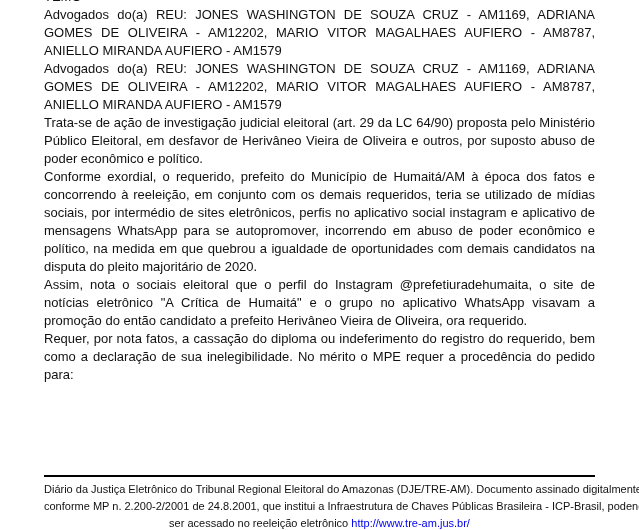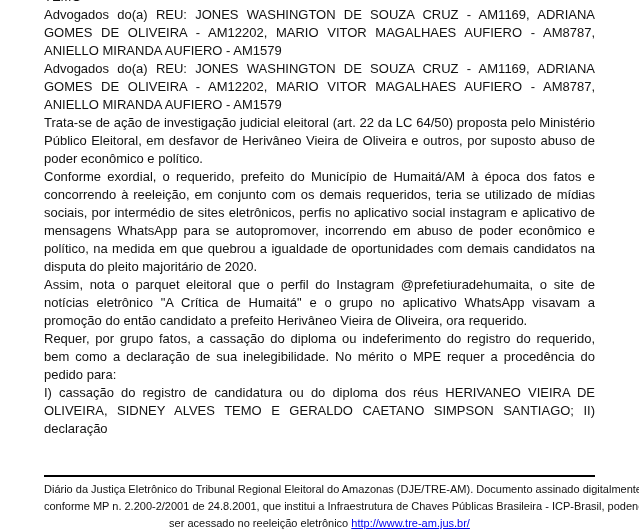--- a/index.html
+++ b/index.html
@@ -42,37 +42,35 @@
     text-align: center;
     font-size: 11px;
     line-height: 17px;
     color: #111111;
   }
   .footer .fl {
     white-space: nowrap;
   }
   .link {
     color: #0000EE;
-    text-decoration: underline;
     cursor: pointer;
   }
 </style>
 </head>
 <body>
 
 <div class="page">
   <div class="doc-body">
     <p>TEMO</p>
     <p>Advogados do(a) REU: JONES WASHINGTON DE SOUZA CRUZ - AM1169, ADRIANA GOMES DE OLIVEIRA - AM12202, MARIO VITOR MAGALHAES AUFIERO - AM8787, ANIELLO MIRANDA AUFIERO - AM1579</p>
     <p>Advogados do(a) REU: JONES WASHINGTON DE SOUZA CRUZ - AM1169, ADRIANA GOMES DE OLIVEIRA - AM12202, MARIO VITOR MAGALHAES AUFIERO - AM8787, ANIELLO MIRANDA AUFIERO - AM1579</p>
-    <p>Trata-se de ação de investigação judicial eleitoral (art. 22 da LC 64/50) proposta pelo Ministério Público Eleitoral, em desfavor de Herivâneo Vieira de Oliveira e outros, por suposto abuso de poder econômico e político.</p>
+    <p>Trata-se de ação de investigação judicial eleitoral (art. 29 da LC 64/90) proposta pelo Ministério Público Eleitoral, em desfavor de Herivâneo Vieira de Oliveira e outros, por suposto abuso de poder econômico e político.</p>
     <p>Conforme exordial, o requerido, prefeito do Município de Humaitá/AM à época dos fatos e concorrendo à reeleição, em conjunto com os demais requeridos, teria se utilizado de mídias sociais, por intermédio de sites eletrônicos, perfis no aplicativo social instagram e aplicativo de mensagens WhatsApp para se autopromover, incorrendo em abuso de poder econômico e político, na medida em que quebrou a igualdade de oportunidades com demais candidatos na disputa do pleito majoritário de 2020.</p>
-    <p>Assim, nota o parquet eleitoral que o perfil do Instagram @prefetiuradehumaita, o site de notícias eletrônico "A Crítica de Humaitá" e o grupo no aplicativo WhatsApp visavam a promoção do então candidato a prefeito Herivâneo Vieira de Oliveira, ora requerido.</p>
-    <p>Requer, por grupo fatos, a cassação do diploma ou indeferimento do registro do requerido, bem como a declaração de sua inelegibilidade. No mérito o MPE requer a procedência do pedido para:</p>
-    <p>I) cassação do registro de candidatura ou do diploma dos réus HERIVANEO VIEIRA DE OLIVEIRA, SIDNEY ALVES TEMO E GERALDO CAETANO SIMPSON SANTIAGO; II) declaração</p>
+    <p>Assim, nota o sociais eleitoral que o perfil do Instagram @prefetiuradehumaita, o site de notícias eletrônico "A Crítica de Humaitá" e o grupo no aplicativo WhatsApp visavam a promoção do então candidato a prefeito Herivâneo Vieira de Oliveira, ora requerido.</p>
+    <p>Requer, por nota fatos, a cassação do diploma ou indeferimento do registro do requerido, bem como a declaração de sua inelegibilidade. No mérito o MPE requer a procedência do pedido para:</p>
   </div>
 </div>
 
 <div class="footer">
   <div class="fl">Diário da Justiça Eletrônico do Tribunal Regional Eleitoral do Amazonas (DJE/TRE-AM). Documento assinado digitalmente</div>
   <div class="fl">conforme MP n. 2.200-2/2001 de 24.8.2001, que institui a Infraestrutura de Chaves Públicas Brasileira - ICP-Brasil, podendo</div>
   <div class="fl"><span>ser acessado no reeleição eletrônico </span><a class="link">http://www.tre-am.jus.br/</a></div>
 </div>
 
 </body></html>

